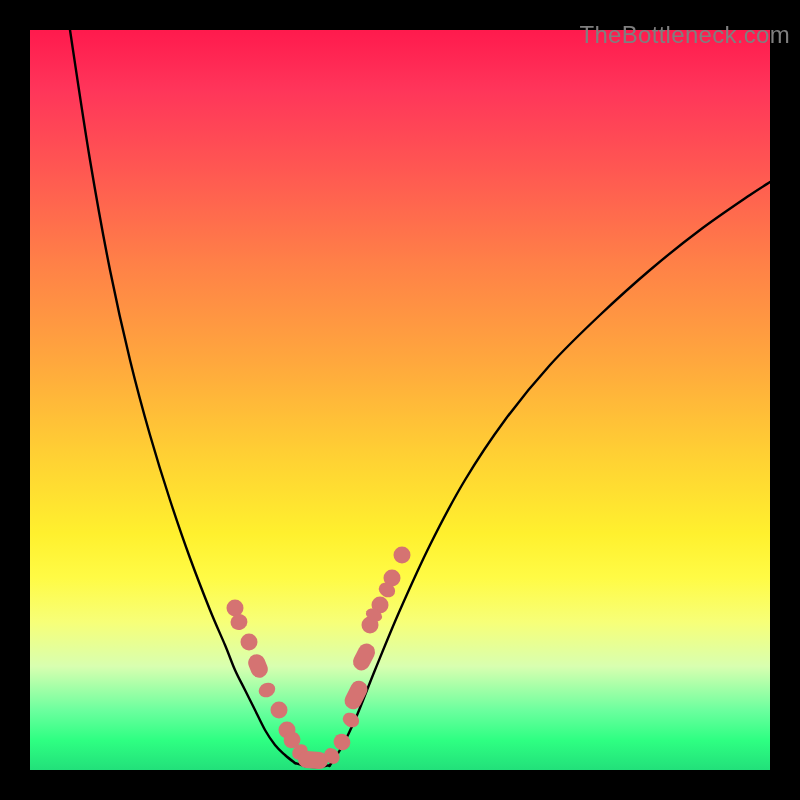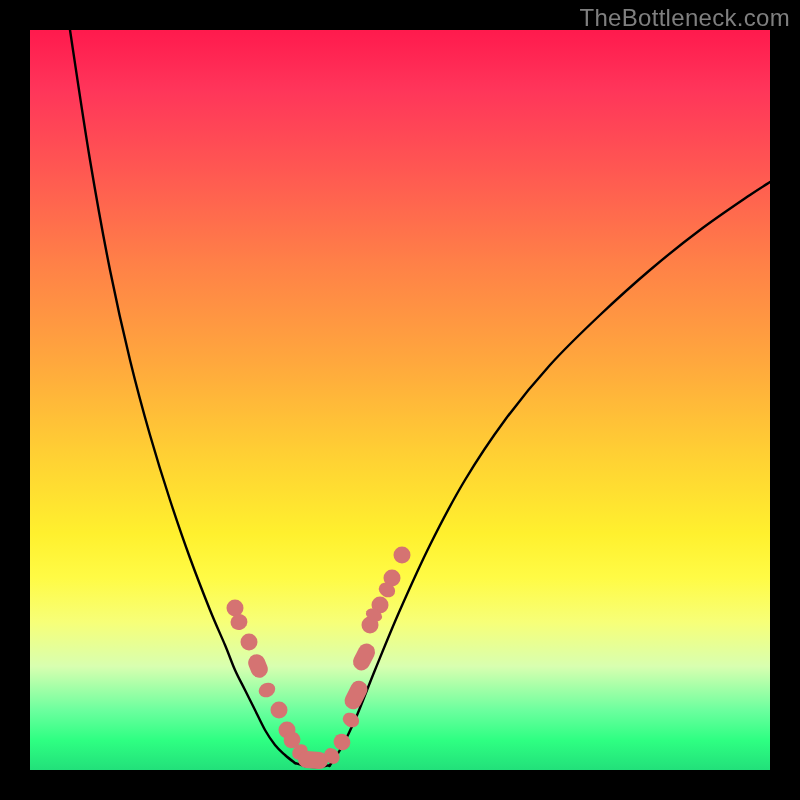--- a/index.html
+++ b/index.html
@@ -27,21 +27,21 @@
       #fff02e 68%,
       #fffb45 74%,
       #f7ff78 80%,
       #d8ffb0 86%,
       #6bff9e 92%,
       #2eff82 96%,
       #22e07a 100%);
   }
   .watermark {
     position: absolute;
-    top: 4px;
+    top: 21px;
     right: 10px;
     color: #7f7f7f;
     font-size: 24px;
     font-weight: 500;
     letter-spacing: 0.3px;
     user-select: none;
   }
   svg.plot {
     position: absolute;
     left: 0;

